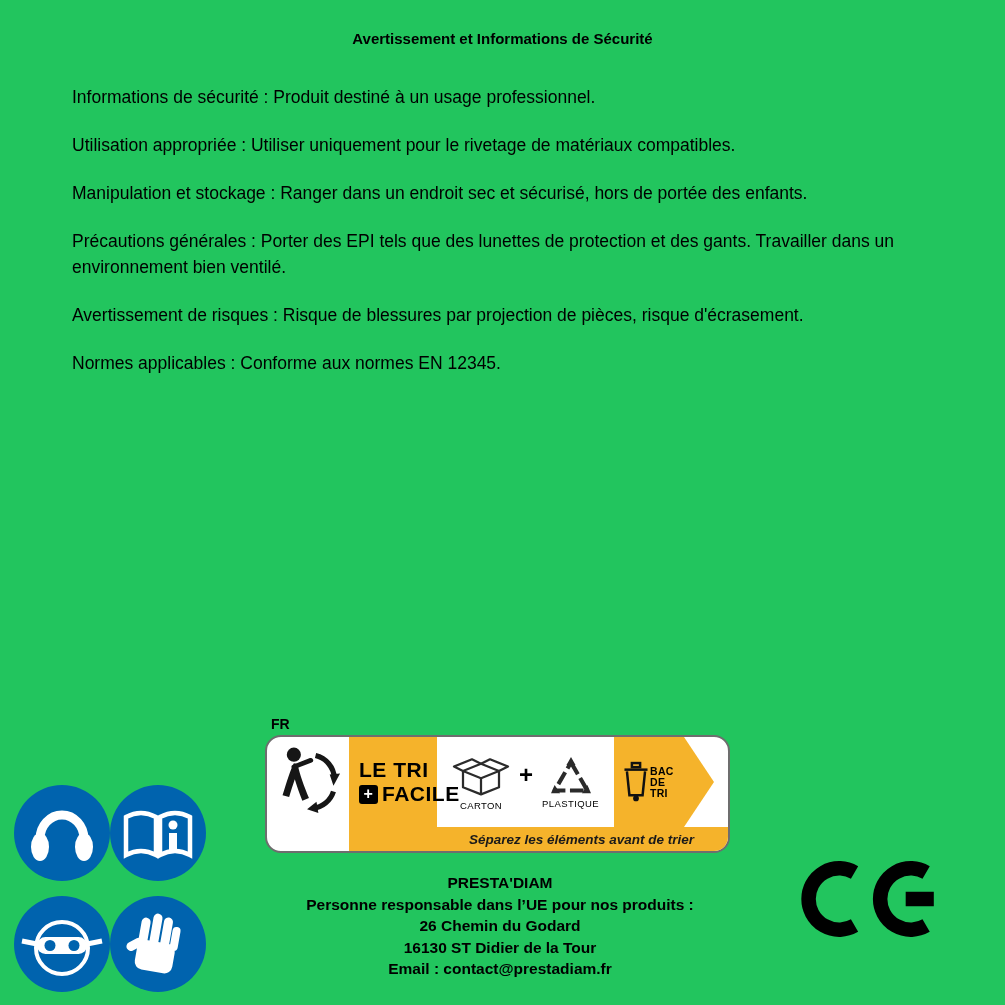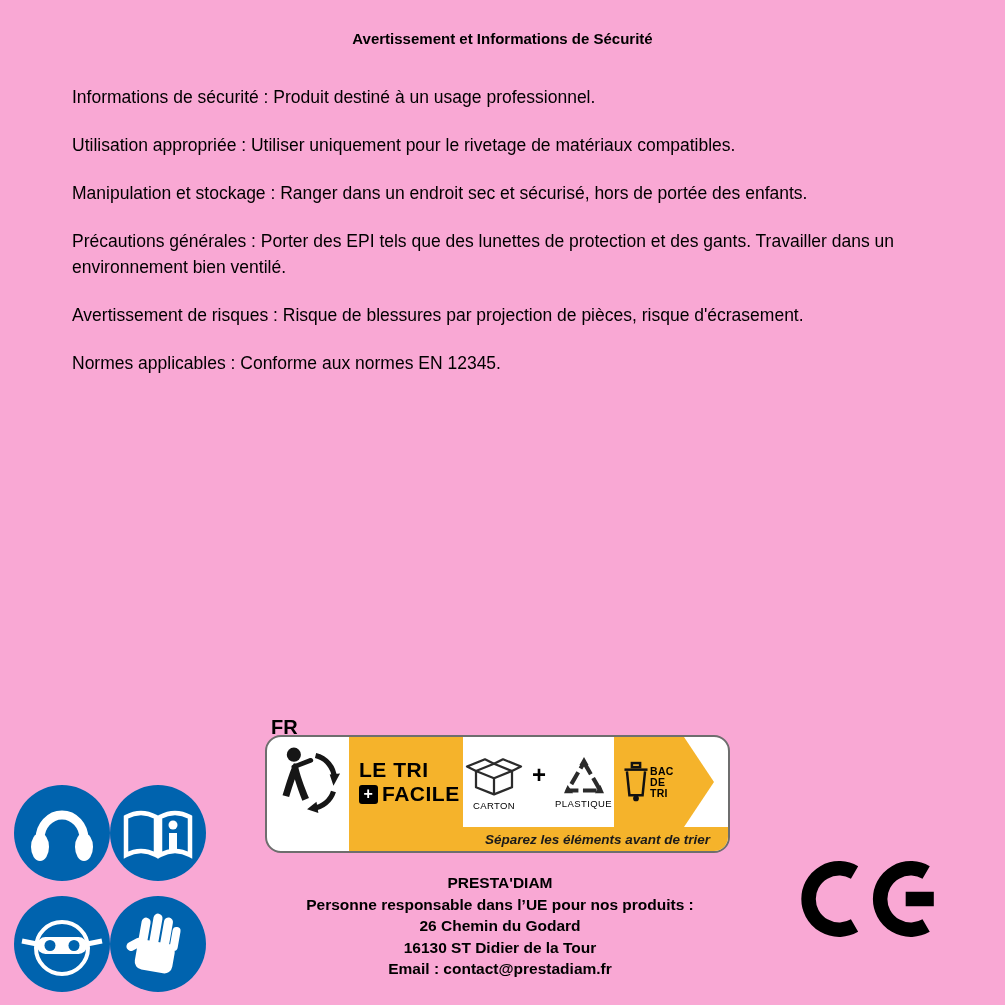--- a/index.html
+++ b/index.html
@@ -3,21 +3,21 @@
 <meta charset="utf-8">
 <style>
   :root{
     --blue:#0063AE;
     --yellow:#F5B32B;
     --ink:#000;
   }
   *{box-sizing:border-box;}
   html,body{margin:0;padding:0;background:#fff;}
   .page{
-    position:relative;width:1005px;height:1005px;background:#f9a8d4;
+    position:relative;width:1005px;height:1005px;background:#22c55e;
     font-family:"Liberation Sans", sans-serif;color:var(--ink);overflow:hidden;
   }
   .doc-title{
     position:absolute;top:30px;left:0;right:0;margin:0;
     text-align:center;font-size:15px;font-weight:bold;
   }
   .paragraphs{
     position:absolute;top:84px;left:72px;width:878px;
     font-size:17.5px;line-height:26px;
   }
@@ -28,50 +28,50 @@
     position:absolute;left:14px;top:785px;
     display:grid;grid-template-columns:96px 96px;grid-auto-rows:96px;row-gap:15px;
   }
   .m-icon{
     width:96px;height:96px;border-radius:50%;background:var(--blue);
     display:flex;align-items:center;justify-content:center;
   }
 
   
   .tri-wrap{position:absolute;left:265px;top:735px;}
-  .fr-label{position:absolute;left:6px;top:-19px;font-size:20px;font-weight:bold;}
+  .fr-label{position:absolute;left:6px;top:-19px;font-size:14px;font-weight:bold;}
   .tri-box{
     width:465px;height:118px;border:2px solid #6e6e6e;border-radius:16px;
     background:#fff;overflow:hidden;display:flex;flex-direction:column;
   }
   .tri-main{flex:1;display:flex;align-items:stretch;}
   .triman-zone{width:82px;display:flex;align-items:center;justify-content:center;}
   .tri-yellow{
-    width:114px;background:var(--yellow);display:flex;flex-direction:column;
+    width:88px;background:var(--yellow);display:flex;flex-direction:column;
     justify-content:center;padding-left:10px;
   }
   .tri-line1{font-weight:bold;font-size:21px;letter-spacing:.5px;}
   .tri-line2{display:flex;align-items:center;gap:4px;font-weight:bold;font-size:21px;letter-spacing:.5px;}
   .plus-badge{
     width:19px;height:19px;background:#000;color:#fff;border-radius:3px;
     display:flex;align-items:center;justify-content:center;font-size:16px;font-weight:bold;flex:0 0 auto;
   }
   .items-zone{flex:1;display:flex;align-items:center;justify-content:center;gap:9px;}
   .item{display:flex;flex-direction:column;align-items:center;gap:2px;}
   .item-label{font-size:9.5px;font-weight:normal;letter-spacing:.4px;}
   .plus-mid{font-size:24px;font-weight:bold;transform:translateY(-7px);}
   .arrow-zone{
     width:100px;margin-right:14px;background:var(--yellow);
     clip-path:polygon(0 0,70% 0,100% 50%,70% 100%,0 100%);
     display:flex;align-items:center;gap:0;padding-left:8px;
   }
   .bin-text{display:flex;flex-direction:column;font-size:10.5px;font-weight:bold;line-height:11px;letter-spacing:.3px;}
   .tagline-strip{
     height:24px;margin-left:82px;background:var(--yellow);
-    display:flex;align-items:center;justify-content:flex-end;padding-right:18px;
+    display:flex;align-items:center;justify-content:flex-end;padding-right:34px;
     font-style:italic;font-weight:bold;font-size:13.5px;color:#1a1a1a;
   }
 
   .responsible{
     position:absolute;left:240px;top:872px;width:520px;text-align:center;
     font-weight:bold;font-size:15.5px;line-height:21.5px;
   }
   .ce{position:absolute;left:800px;top:858px;}
   .sr-only{position:absolute;width:1px;height:1px;overflow:hidden;clip:rect(0 0 0 0);}
 </style>

